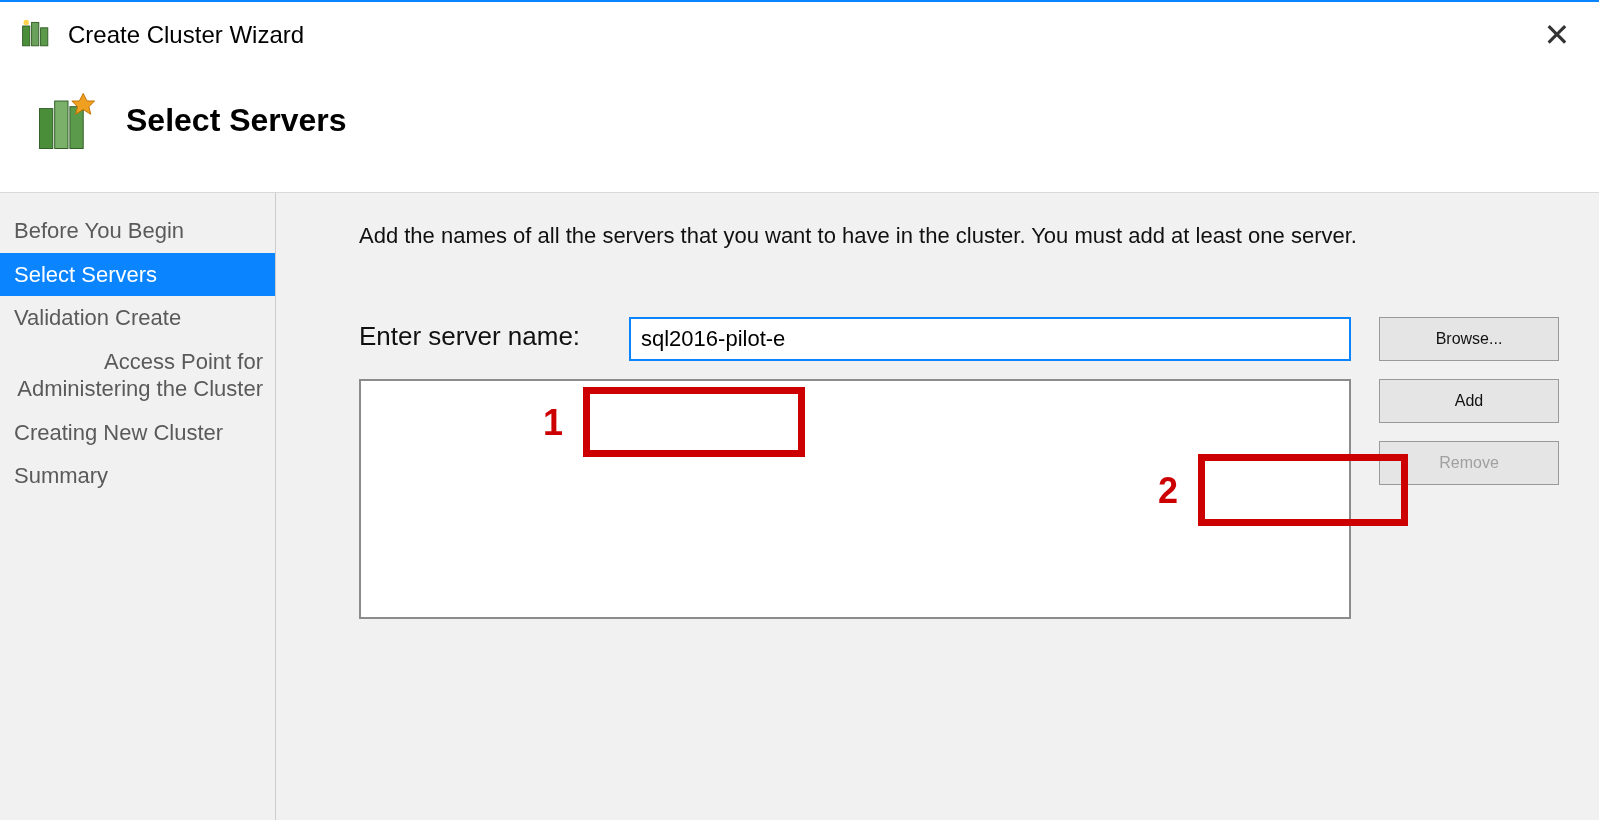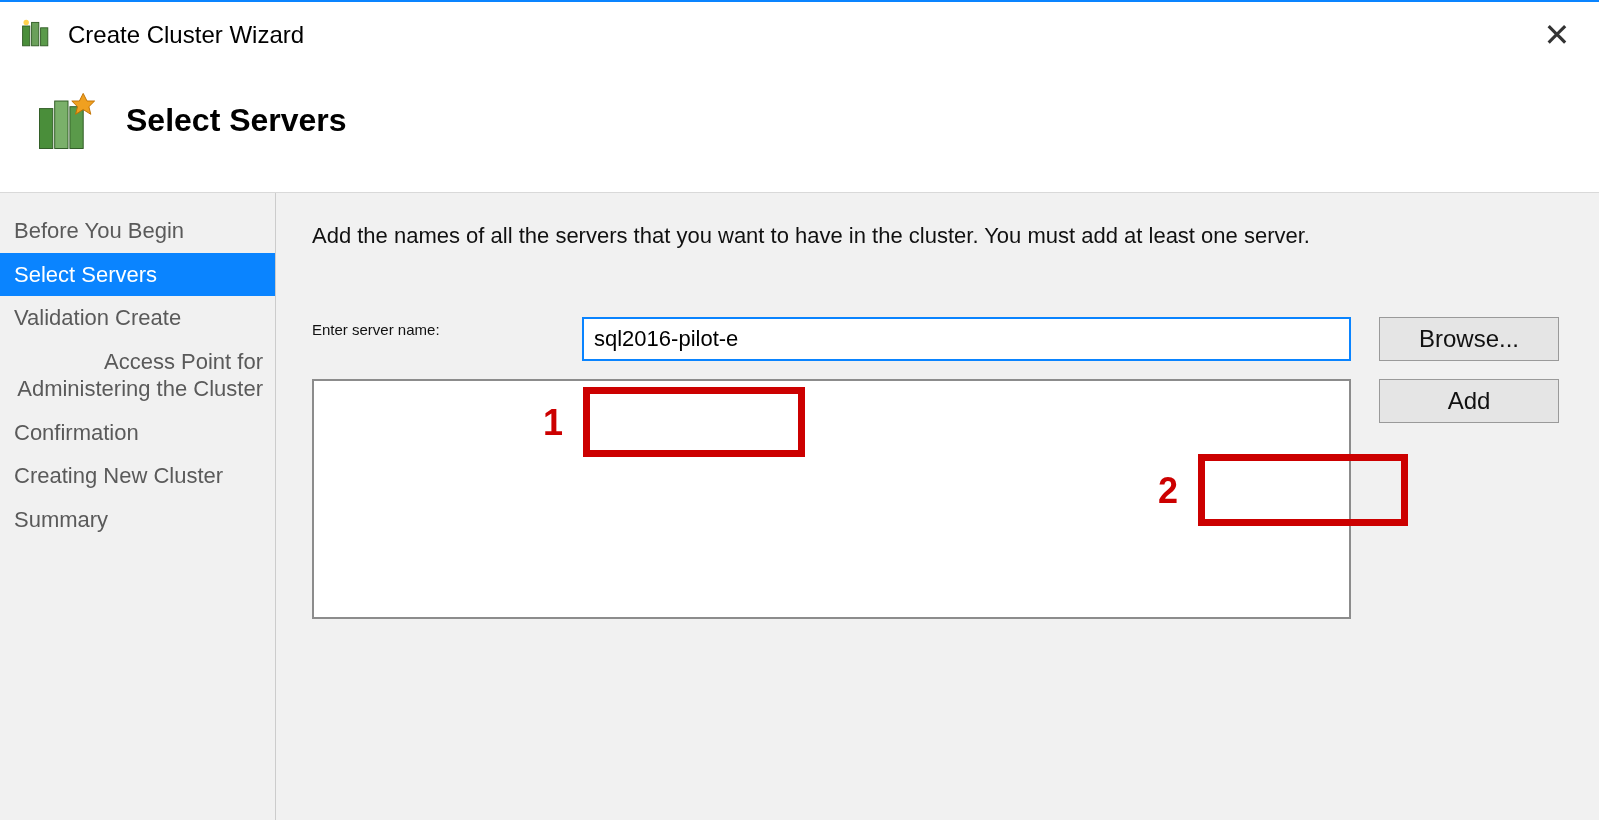--- a/index.html
+++ b/index.html
@@ -58,20 +58,21 @@
     font-weight: 700;
     color: #000;
     margin-left: 20px;
   }
 
   
   .body-area {
     display: flex;
     height: calc(100% - 60px - 130px);
     background: #f1f1f1;
+    gap: 47px;
   }
 
   
   .sidebar {
     width: 276px;
     background: #f1f1f1;
     border-right: 1px solid #ccc;
     padding-top: 16px;
   }
   .sidebar-item {
@@ -99,21 +100,21 @@
     margin-bottom: 68px;
   }
 
   .form-row {
     display: flex;
     align-items: flex-start;
     margin-bottom: 18px;
   }
   .form-label {
     width: 270px;
-    font-size: 15px;
+    font-size: 26px;
     color: #111;
     padding-top: 4px;
   }
   .input-col {
     flex: 1;
     margin-right: 28px;
   }
   .server-input {
     width: 100%;
     height: 44px;
@@ -133,21 +134,21 @@
   .btn-col {
     width: 180px;
     display: flex;
     flex-direction: column;
     gap: 18px;
   }
   .btn {
     height: 44px;
     border: 1px solid #9a9a9a;
     background: #e5e5e5;
-    font-size: 24px;
+    font-size: 16px;
     color: #111;
     cursor: pointer;
     font-family: inherit;
   }
   .btn:disabled, .btn.disabled {
     color: #a0a0a0;
     background: #e5e5e5;
     cursor: default;
   }
 
@@ -194,21 +195,20 @@
   <span class="page-title">Select Servers</span>
 </div>
 
 <div class="body-area">
 
   <div class="sidebar">
     <div class="sidebar-item">Before You Begin</div>
     <div class="sidebar-item active">Select Servers</div>
     <div class="sidebar-item">Validation Create</div>
     <div class="sidebar-item multiline">Access Point for Administering the Cluster</div>
-    <div class="sidebar-item">Confirmation</div>
     <div class="sidebar-item">Creating New Cluster</div>
     <div class="sidebar-item">Summary</div>
   </div>
 
   <div class="main">
     <div class="instruction">Add the names of all the servers that you want to have in the cluster. You must add at least one server.</div>
 
     <div class="form-row">
       <div class="form-label">Enter server name:</div>
       <div class="input-col">
@@ -218,20 +218,21 @@
         <button class="btn">Browse...</button>
       </div>
     </div>
 
     <div class="form-row">
       <div class="input-col">
         <div class="selected-box"></div>
       </div>
       <div class="btn-col">
         <button class="btn">Add</button>
+        <button class="btn disabled" disabled="">Remove</button>
       </div>
     </div>
   </div>
 </div>
 
 <div class="annot-box" style="left:583px; top:385px; width:222px; height:70px;"></div>
 <div class="annot-num" style="left:543px; top:400px;">1</div>
 
 <div class="annot-box" style="left:1198px; top:452px; width:210px; height:72px;"></div>
 <div class="annot-num" style="left:1158px; top:468px;">2</div>

